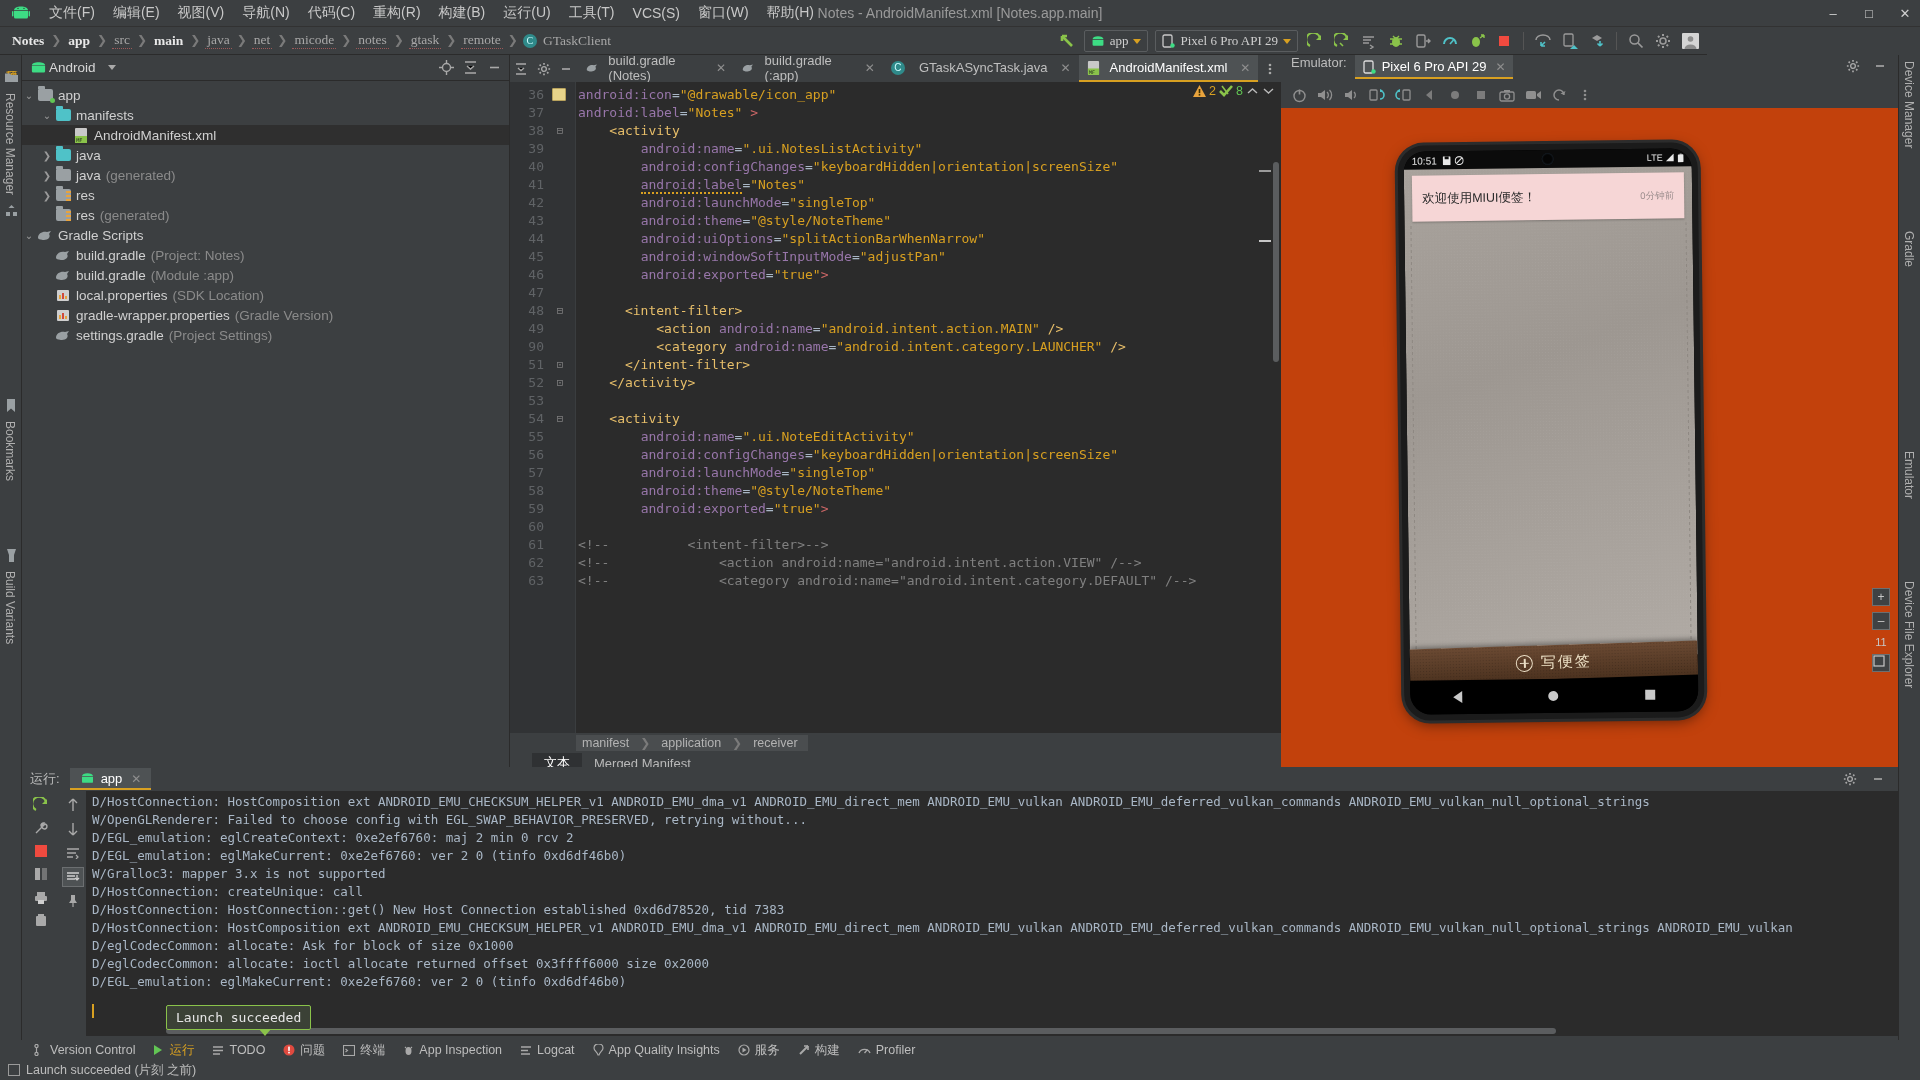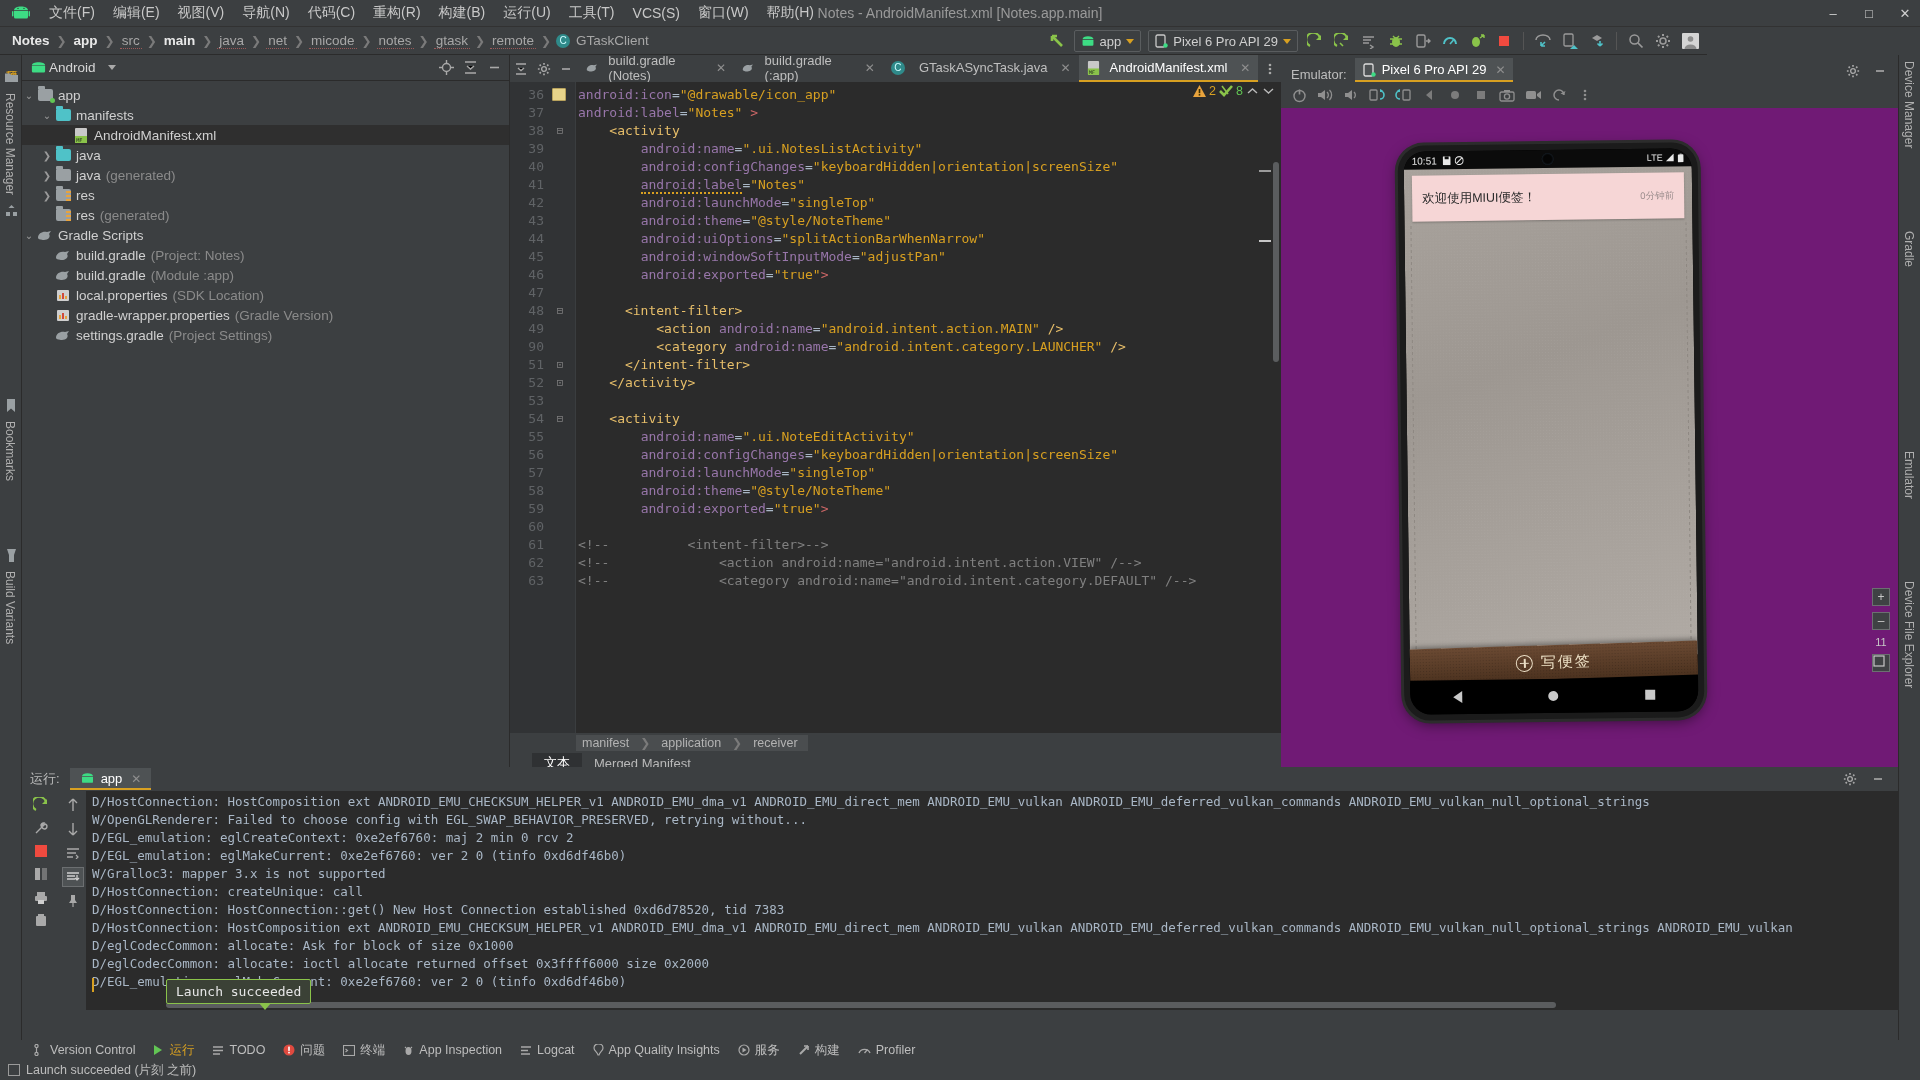--- a/index.html
+++ b/index.html
@@ -27,20 +27,21 @@
     pointer-events:none;
   }
   .win-buttons { position:absolute; right:8px; top:0; height:27px; display:flex; align-items:center; gap:22px; }
   .win-btn { width:14px; height:14px; position:relative; color:#cfcfcf; font-size:13px; line-height:14px; text-align:center; }
 
   
   .navrow {
     position:absolute; left:0; top:27px; width:1707px; height:28px;
     background:#3c3f41; display:flex; align-items:center;
     border-bottom:1px solid #2b2b2b;
+    font-family:Liberation Serif, serif;
   }
   .crumbs { display:flex; align-items:center; padding-left:10px; }
   .crumb { color:#a7a7a7; font-size:13.5px; padding:0 2px; white-space:nowrap; }
   .crumb.bold { color:#e8e8e8; font-weight:bold; }
   .crumb.dotted { border-bottom:1px dotted #9c5a5a; }
   .sep { color:#7a7a7a; padding:0 5px; font-size:12px; }
   .crumb-ico {
     width:14px; height:14px; border-radius:50%; background:#2f8a8a; color:#cffcff;
     font-size:10px; line-height:14px; text-align:center; margin-right:4px;
   }
@@ -142,26 +143,26 @@
   .c2 { color:#b3b3b3; font-size:12.5px; }
   .c2wrap { background:#4a4d4f; padding:1px 10px 1px 6px; display:flex; align-items:center; gap:6px; }
   .bottom-tabs { height:22px; background:#3c3f41; display:flex; align-items:stretch; padding-left:22px; }
   .btab { padding:0 12px; font-size:13px; color:#b9b9b9; display:flex; align-items:center; border-bottom:2px solid transparent; }
   .btab.active { color:#ffffff; border-bottom:2px solid #d8a021; background:#2f3133; }
 
   
   .emu {
     position:absolute; left:1281px; top:55px; width:617px; height:712px; background:#3c3f41;
   }
-  .emu-tabs { height:27px; background:#3c3f41; display:flex; align-items:flex-end; padding-left:10px; gap:8px; }
+  .emu-tabs { height:27px; background:#3c3f41; display:flex; align-items:flex-start; padding-left:10px; gap:8px; }
   .emu-label { color:#bdbdbd; font-size:13px; }
   .emu-tab { display:flex; align-items:center; gap:6px; padding:4px 8px 3px; background:#4e5254; border-bottom:2px solid #d8a021; color:#fff; font-size:13px; }
   .emu-toolbar { height:26px; display:flex; align-items:center; gap:2px; padding-left:6px; background:#3c3f41; }
   .emu-ico { width:24px; height:22px; display:flex; align-items:center; justify-content:center; }
-  .emu-stage { position:relative; height:840px; background:#701a75; overflow:hidden; }
+  .emu-stage { position:relative; height:840px; background:#c2410c; overflow:hidden; }
   .phone {
     position:absolute; left:120px; top:36px; width:300px; height:575px;
     background:#1b1b1b; border-radius:26px;
     box-shadow:0 0 0 3px #2c2c2c, 0 4px 14px rgba(0,0,0,.5);
     transform:rotate(-0.7deg);
   }
   .phone-screen {
     position:absolute; left:6px; top:6px; width:288px; height:563px; border-radius:21px; overflow:hidden;
     background:#000;
   }
@@ -216,21 +217,21 @@
   .emu-zoomtxt { color:#c7c7c7; font-size:11px; }
 
   
   .console {
     position:absolute; left:22px; top:767px; width:1876px; height:273px; background:#3c3f41;
   }
   .con-head { height:24px; display:flex; align-items:center; gap:10px; padding-left:8px; }
   .con-label { color:#bdbdbd; font-size:13px; }
   .con-tab { display:flex; align-items:center; gap:6px; padding:3px 10px 2px; background:#4e5254; border-bottom:2px solid #d8a021; color:#fff; font-size:13px; }
   .con-head-right { margin-left:auto; display:flex; gap:4px; padding-right:8px; }
-  .con-wrap { position:relative; height:219px; display:flex; }
+  .con-wrap { position:relative; height:245px; display:flex; }
   .con-gutter { width:38px; background:#3c3f41; display:flex; flex-direction:column; align-items:center; padding-top:4px; gap:3px; }
   .cg-ico { width:22px;height:20px;display:flex;align-items:center;justify-content:center; }
   .con-gutter2 { width:26px; background:#3c3f41; display:flex; flex-direction:column; align-items:center; padding-top:4px; gap:4px; }
   .log {
     flex:1; background:#2b2b2b; overflow:hidden; position:relative;
     font-family:"DejaVu Sans Mono", monospace; font-size:12.5px; color:#a9b7c6;
     padding:2px 0 0 6px;
   }
   .logline { height:18px; line-height:18px; white-space:pre; }
   .log-cursor { position:absolute; left:6px; bottom:18px; width:2px; height:14px; background:#d8a021; }

